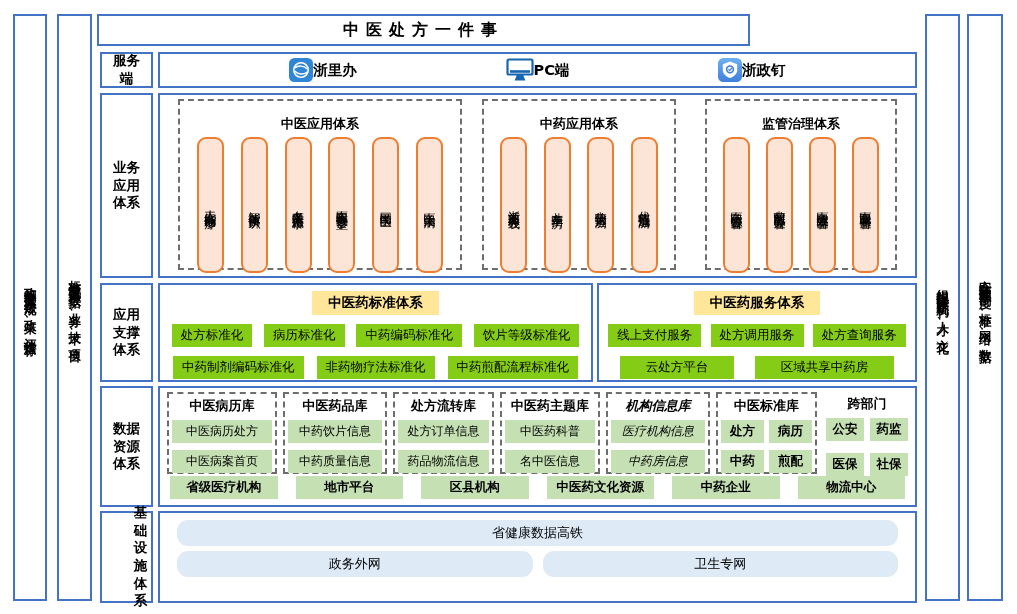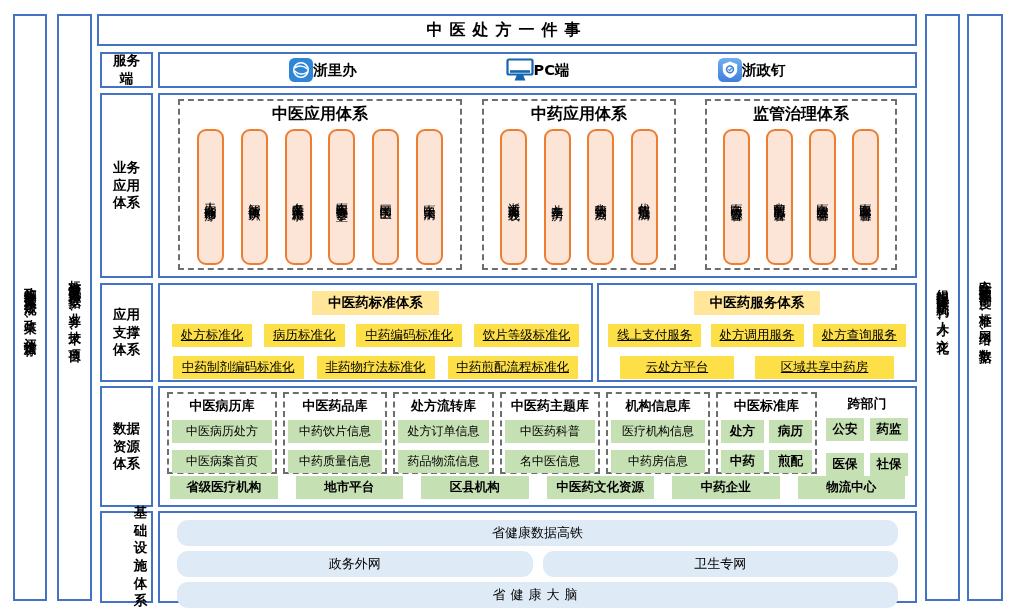--- a/index.html
+++ b/index.html
@@ -26,33 +26,33 @@
     font-weight:bold; font-size:13.5px; text-align:center; }
   .row-label span { width:2.3em; word-break:break-all; line-height:1.3; }
 
   
   .service-content { display:flex; align-items:center; justify-content:space-around; padding:0 55px; }
   .service-item { display:flex; align-items:center; font-weight:bold; font-size:14.5px; }
   .app-ico { display:inline-flex; line-height:0; }
 
   
   .dashed-group { border:2px dashed #6e6e6e; }
-  .group-title { font-weight:bold; font-size:16px; text-align:center; margin-top:3px; }
+  .group-title { font-weight:bold; font-size:13px; text-align:center; margin-top:14px; }
   .pill-row { display:flex; justify-content:space-evenly; align-items:flex-start; margin-top:4px; }
   .pill { width:27px; height:136px; border:2px solid #ED7D31; background:#FCE4D6;
     border-radius:9px; display:flex; align-items:center; justify-content:center; box-sizing:border-box; }
   .pill span { writing-mode:vertical-rl; text-orientation:upright; font-size:12px;
     line-height:1; letter-spacing:1px; white-space:nowrap; }
 
   
   .support-box { display:flex; flex-direction:column; }
   .yellow-header { background:#FFE699; font-weight:bold; font-size:13.5px;
     padding:3px 16px; align-self:center; margin-top:6px; }
   .yellow-row { display:flex; justify-content:space-evenly; margin-top:9px; font-size:12.5px; }
-  .yellow-item { background:#fde047; padding:3px 9px; white-space:nowrap;text-decoration:underline; }
+  .yellow-item { background:#84cc16; padding:3px 9px; white-space:nowrap; }
 
   
   .data-groups { position:absolute; left:7px; top:4px; display:flex; gap:6px; height:82px; }
   .data-group { box-sizing:border-box; padding:2px 3px; }
   .data-group.dashed { border:2px dashed #6e6e6e; }
   .dg-title { font-weight:bold; font-size:13px; text-align:center; margin:1px 0 5px; white-space:nowrap; }
   .dg-items { display:flex; flex-direction:column; gap:7px; }
   .green-item { background:#C5E0B3; font-size:12px; text-align:center; padding:3px 1px; white-space:nowrap; }
   .dg-grid { display:grid; grid-template-columns:1fr 1fr; gap:7px 5px; }
   .green-cell { background:#C5E0B3; font-size:12.5px; font-weight:bold; text-align:center; padding:3px 0; }
@@ -77,21 +77,21 @@
     <span class="vtext">标准规范体系（数据、业务、技术、项目）</span>
   </div>
 
   <div class="abs bluebox vbar" style="left:925px; top:14px; width:35px; height:587px;">
     <span class="vtext">组织保障体系（机构、人才、文化）</span>
   </div>
   <div class="abs bluebox vbar" style="left:967px; top:14px; width:36px; height:587px;">
     <span class="vtext">安全防护体系（制度、标准、网络、数据）</span>
   </div>
 
-  <div class="abs bluebox title-box" style="left:97px; top:14px; width:820px; height:32px;">中医处方一件事</div>
+  <div class="abs bluebox title-box" style="left:97px; top:14px; width:653px; height:32px;">中医处方一件事</div>
 
   <div class="abs bluebox row-label" style="left:100px; top:52px; width:53px; height:36px;">
     <span>服务端</span>
   </div>
   <div class="abs bluebox service-content" style="left:158px; top:52px; width:759px; height:36px;">
     <div class="service-item">
       <span class="app-ico">
         <svg width="24" height="24" viewBox="0 0 22 22">
           <rect width="22" height="22" rx="5" fill="#2F86D6"></rect>
           <circle cx="11" cy="11" r="6.6" fill="none" stroke="#fff" stroke-width="1.5"></circle>
@@ -248,21 +248,21 @@
           <div class="green-item">药品物流信息</div>
         </div>
       </div>
       <div class="data-group dashed" style="width:100px;">
         <div class="dg-title">中医药主题库</div>
         <div class="dg-items">
           <div class="green-item">中医药科普</div>
           <div class="green-item">名中医信息</div>
         </div>
       </div>
-      <div class="data-group dashed" style="width:104px;">
+      <div class="data-group dashed" style="width:104px;font-style:italic;">
         <div class="dg-title">机构信息库</div>
         <div class="dg-items">
           <div class="green-item">医疗机构信息</div>
           <div class="green-item">中药房信息</div>
         </div>
       </div>
       <div class="data-group dashed" style="width:101px;">
         <div class="dg-title">中医标准库</div>
         <div class="dg-grid">
           <div class="green-cell">处方</div>
@@ -296,19 +296,16 @@
   </div>
   <div class="abs bluebox" style="left:158px; top:511px; width:759px; height:92px;">
     <div class="infra-col">
       <div class="infra-row">
         <div class="infra-box">省健康数据高铁</div>
       </div>
       <div class="infra-row">
         <div class="infra-box">政务外网</div>
         <div class="infra-box">卫生专网</div>
       </div>
-      <div class="infra-row">
-        <div class="infra-box" style="letter-spacing:5px;">省健康大脑</div>
-      </div>
     </div>
   </div>
 
 </div>
 
 </body></html>

